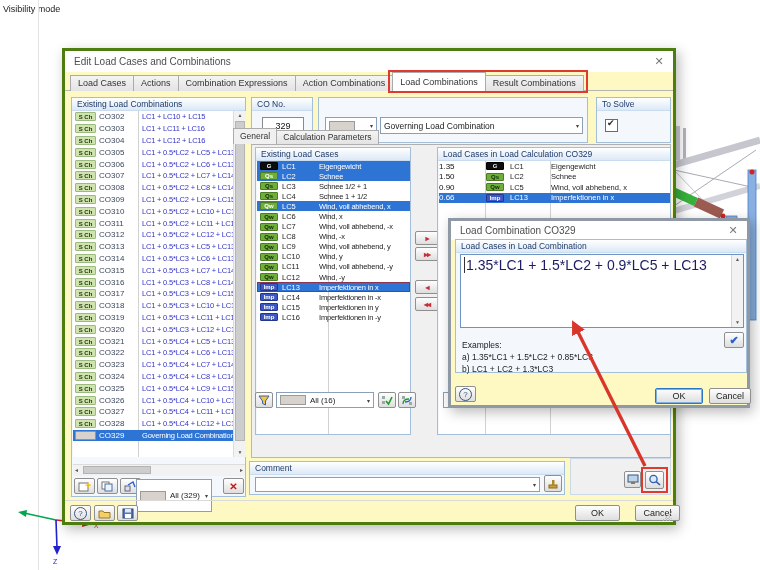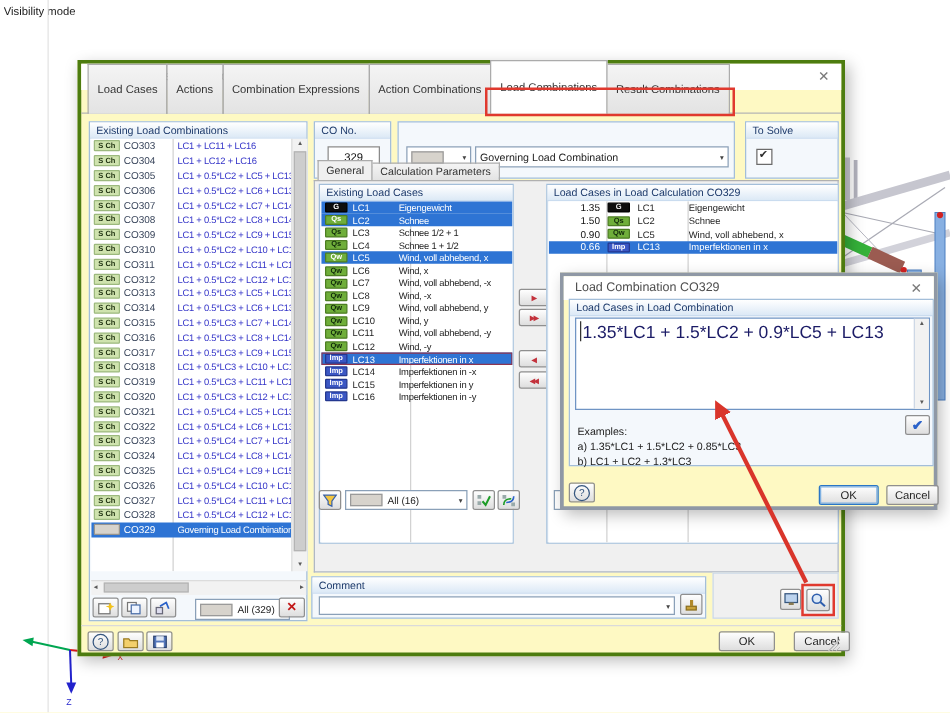--- a/index.html
+++ b/index.html
@@ -31,39 +31,39 @@
   .crow.sel .badge{background:#d7d3cc;border-color:#97948e;color:transparent}
   .lcrow{height:10.1px;padding-left:3px}
   .lcrow .badge,.corow .badge{width:18px;height:8px;font-size:6px;line-height:7px;margin-right:4px}
   .bG{background:#0d0d0d;color:#f0f0f0;border:1px solid #000}
   .bQ{background:#6fae3a;color:#10290a;border:1px solid #4c7d22}
   .bI{background:#3b57c4;color:#fff;border:1px solid #23378f}
   .lcrow .lid{width:30px;font-size:7.5px;color:#1c1c1c;flex:none}
   .lcrow .lname{font-size:7.5px;letter-spacing:-.2px;color:#222;padding-left:7px;white-space:nowrap}
   .lcrow.foc{outline:1px solid #8c3550;outline-offset:-1px}
   .corow{height:10.5px}
-  .corow .fac{width:41px;text-align:right;font-size:8px;color:#111;flex:none;padding-right:6px}
+  .corow .fac{width:41px;text-align:left;font-size:8px;color:#111;flex:none;padding-right:6px}
   .corow .lid{width:36px;font-size:7.5px;color:#1c1c1c;flex:none;padding-left:2px}
   .corow .lname{font-size:7.5px;color:#222;padding-left:5px;white-space:nowrap}
   
   .btn{position:absolute;background:linear-gradient(#fefefe,#dedede);border:1px solid #8f8f8f;border-radius:2px;
        display:flex;align-items:center;justify-content:center;font-size:9px;color:#222;box-sizing:border-box}
   .btn.def{border:1px solid #2a76c6;box-shadow:inset 0 0 0 1px #7eb0e2}
   .dd{position:absolute;background:#fff;border:1px solid #8aa0b8;display:flex;align-items:center;
       font-size:8px;color:#222;padding:0 3px;box-sizing:border-box}
   .dd .car{margin-left:auto;font-size:6px;color:#444}
   .swatch{width:24px;height:8px;background:#d7d3cc;border:1px solid #9a9a9a;flex:none;margin-right:4px}
   .field{position:absolute;background:#fff;border:1px solid #8a8a8a;display:flex;align-items:center;justify-content:center;
          font-size:9px;color:#111;box-sizing:border-box}
   .vscroll{position:absolute;background:#f2f2f2;border-left:1px solid #dcdcdc}
   .thumb{position:absolute;background:#cdcdcd;border:1px solid #b4b4b4;box-sizing:border-box}
   .sarrow{position:absolute;font-size:5px;color:#5a5a5a;width:100%;text-align:center;line-height:9px}
   .redbox{position:absolute;border:2.5px solid #e0392e;box-sizing:border-box;z-index:6;pointer-events:none}
   .tabstrip{position:absolute;display:flex;align-items:flex-end}
-  .tab{height:15px;line-height:15px;padding:12px 7px;font-size:9px;color:#333;background:linear-gradient(#f4f4f4,#e3e3e3);
+  .tab{height:15px;line-height:15px;padding:0 7px;font-size:9px;color:#333;background:linear-gradient(#f4f4f4,#e3e3e3);
        border:1px solid #ababab;border-bottom:none;margin-right:-1px;white-space:nowrap}
   .tab.active{height:18px;line-height:18px;background:#fff;position:relative;z-index:2}
   .subtab{height:13px;line-height:13px;padding:0 6px;font-size:8.5px;color:#333;background:linear-gradient(#f4f4f4,#e3e3e3);
        border:1px solid #ababab;border-bottom:none;margin-right:-1px;white-space:nowrap}
   .subtab.active{height:15px;line-height:15px;background:#f0f0f0;position:relative;z-index:2}
   .glyph-red{color:#c3313b;font-size:8px;letter-spacing:-1px;font-weight:bold}
   .check-blue{color:#2b62c9;font-size:11px;font-weight:bold}
   .grip{position:absolute;right:1px;bottom:1px;width:10px;height:10px;
         background:linear-gradient(135deg,transparent 50%,#bbb 50%,#bbb 55%,transparent 55%,transparent 65%,#bbb 65%,#bbb 70%,transparent 70%,transparent 80%,#bbb 80%,#bbb 85%,transparent 85%)}
 </style>
@@ -116,20 +116,25 @@
       <span class="tab">Result Combinations</span>
       <div class="redbox" style="left: 318px; top: -2px; height: 23px; width: 200px;"></div>
     </div>
 
   <div class="grp" style="left:6px;top:46px;width:175px;height:400px">
     <div class="grp-h">Existing Load Combinations</div>
     <div class="listbox" style="left:1px;top:13px;width:160px;height:346px;border:none" id="combosList">
       <div class="colline" style="left:65px"></div>
         <div class="row crow">
           <span class="badge">S Ch</span>
+          <span class="cid">CO302</span>
+          <span class="cf">LC1 + LC10 + LC15</span>
+        </div>
+        <div class="row crow">
+          <span class="badge">S Ch</span>
           <span class="cid">CO303</span>
           <span class="cf">LC1 + LC11 + LC16</span>
         </div>
         <div class="row crow">
           <span class="badge">S Ch</span>
           <span class="cid">CO304</span>
           <span class="cf">LC1 + LC12 + LC16</span>
         </div>
         <div class="row crow">
           <span class="badge">S Ch</span>
@@ -278,21 +283,21 @@
           <rect x="1" y="1" width="7" height="7" fill="#fff" stroke="#777"></rect>
           <rect x="4" y="3" width="7" height="7" fill="#eef4ff" stroke="#4a6ea9"></rect>
         </svg>
     </div>
     <div class="btn" style="left:48px;top:380px;width:21px;height:16px">
       <svg width="13" height="11">
           <rect x="1" y="5" width="5" height="5" fill="#dde" stroke="#667"></rect>
           <path d="M4,4 L9,1 L11,6" fill="none" stroke="#2b62c9" stroke-width="1.4"></path>
         </svg>
     </div>
-    <div class="dd" style="left:84px;top:381px;width:76px;height:17px">
+    <div class="dd" style="left:64px;top:381px;width:76px;height:33px">
       <span class="swatch"></span>
       <span>All (329)</span>
       <span class="car">▾</span>
     </div>
     <div class="btn" style="left:151px;top:380px;width:21px;height:16px;color:#c21717;font-weight:bold;font-size:10px">
       <span>✕</span>
     </div>
   </div>
 
   <div class="grp" style="left:186px;top:46px;width:62px;height:46px">
@@ -312,21 +317,21 @@
   </div>
 
   <div class="grp" style="left:531px;top:46px;width:75px;height:46px">
     <div class="grp-h">To Solve</div>
     <div class="abs" style="left:8px;top:21px;width:11px;height:11px;background:#fff;border:1px solid #6b6b6b">
       <span class="abs" style="left:1px;top:-2px;font-size:9px;color:#2c2c2c">✔</span>
     </div>
   </div>
 
   <div class="abs" style="left:186px;top:93px;width:420px;height:1px;background:#b0b0b0;z-index:1"></div>
-  <div class="tabstrip" style="left:189px;top:77px;height:16px;z-index:2">
+  <div class="tabstrip" style="left:168px;top:77px;height:16px;z-index:2">
     <span class="subtab active">General</span>
     <span class="subtab">Calculation Parameters</span>
   </div>
 
   <div class="abs" style="left:186px;top:93px;width:420px;height:314px;border:1px solid #b0b8c4;border-top:none;background:#f0f0f0;box-sizing:border-box"></div>
 
   <div class="grp" style="left:190px;top:96px;width:156px;height:288px">
     <div class="grp-h">Existing Load Cases</div>
     <div class="listbox" style="left:1px;top:13px;width:153px;height:273px;border:none" id="lcList">
       <div class="colline" style="left:71px"></div>

